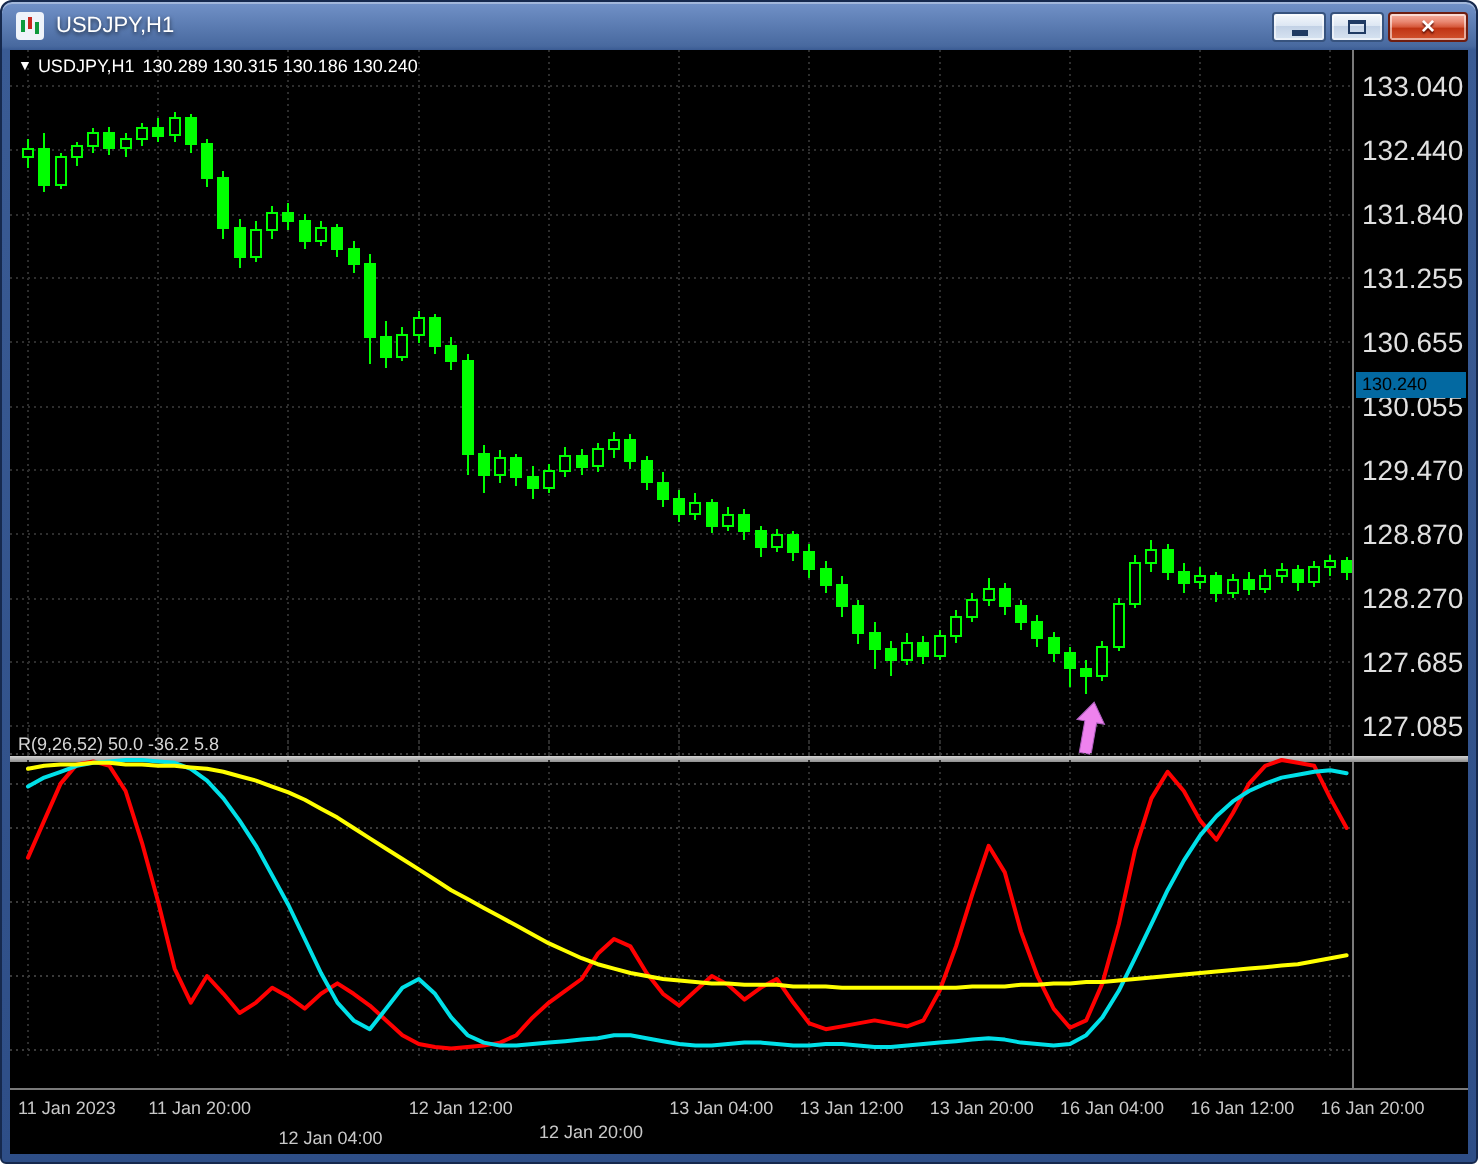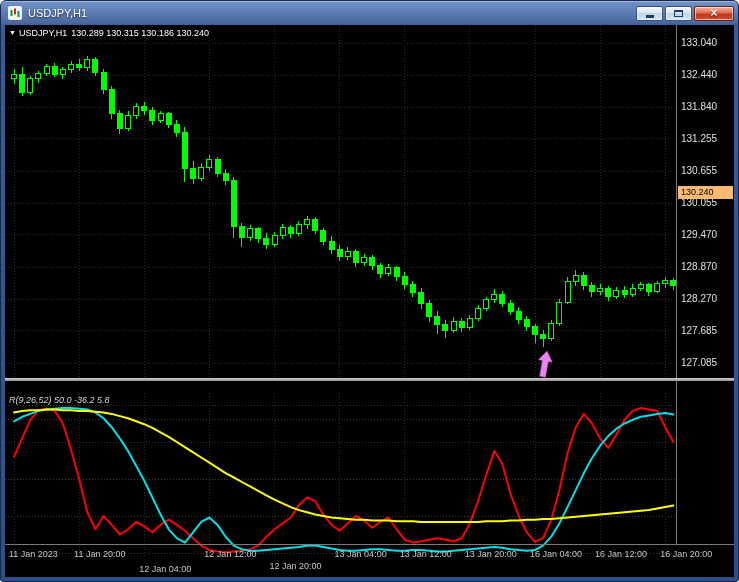--- a/index.html
+++ b/index.html
@@ -28,33 +28,33 @@
     background:linear-gradient(180deg,#f5b3a4,#e98771 30%,#d6583a 50%,#c03413 55%,#d2542f);
   }
   .glyph-min{display:block;width:8px;height:3px;background:#1f3a63;margin-top:6px;}
   .glyph-max{display:block;width:9px;height:7px;border:1px solid #1f3a63;border-top-width:2px;}
   .glyph-x{color:#fff;font-size:12px;font-weight:bold;line-height:13px;text-shadow:0 1px 1px #5c0f05;}
   .client{position:relative;width:729px;height:552px;background:#000;overflow:hidden;}
   .main-plot{position:absolute;left:0;top:0;width:671px;height:353px;overflow:hidden;}
   .price-axis{position:absolute;left:672px;top:0;width:57px;height:353px;overflow:hidden;}
   .vsep{position:absolute;left:671px;top:0;width:1px;height:519px;background:#7a7a7a;}
   .splitter{position:absolute;left:0;top:353px;width:729px;height:3px;background:linear-gradient(180deg,#d2d2d2,#8f8f8f);}
-  .ind-plot{position:absolute;left:0;top:368px;width:671px;height:163px;overflow:hidden;font-style:italic;}
+  .ind-plot{position:absolute;left:0;top:340px;width:671px;height:163px;overflow:hidden;}
   .ind-axis{position:absolute;left:672px;top:356px;width:57px;height:163px;overflow:hidden;}
   .hsep{position:absolute;left:0;top:519px;width:729px;height:1px;background:#7a7a7a;}
   .time-axis{position:absolute;left:0;top:520px;width:729px;height:32px;overflow:hidden;}
   svg{display:block;}
   .quote{position:absolute;left:4px;top:3px;font-size:9px;color:#ffffff;white-space:nowrap;}
   .quote .tri{font-size:7px;margin-right:3px;vertical-align:1px;}
   .quote span{margin-right:4px;}
   .ind-label{position:absolute;left:4px;top:2px;font-size:9px;color:#d6d6d6;white-space:nowrap;}
-  .axis-label{position:absolute;left:4px;height:10px;line-height:10px;font-size:10px;color:#e0e0e0;white-space:nowrap;}
+  .axis-label{position:absolute;left:4px;height:10px;line-height:10px;font-size:14px;color:#e0e0e0;white-space:nowrap;}
   .price-box{
     position:absolute;left:1px;right:1px;height:13px;line-height:13px;
-    background:#fdba74;color:#000;font-size:9px;padding-left:3px;z-index:2;
+    background:#0369a1;color:#000;font-size:9px;padding-left:3px;z-index:2;
   }
   .time-label{position:absolute;top:4px;font-size:9px;color:#c8c8c8;white-space:nowrap;}
 </style>
 </head>
 <body>
 
 <div class="window">
   <div class="titlebar">
     <span class="app-icon">
       <svg width="14" height="14" viewBox="0 0 14 14">

